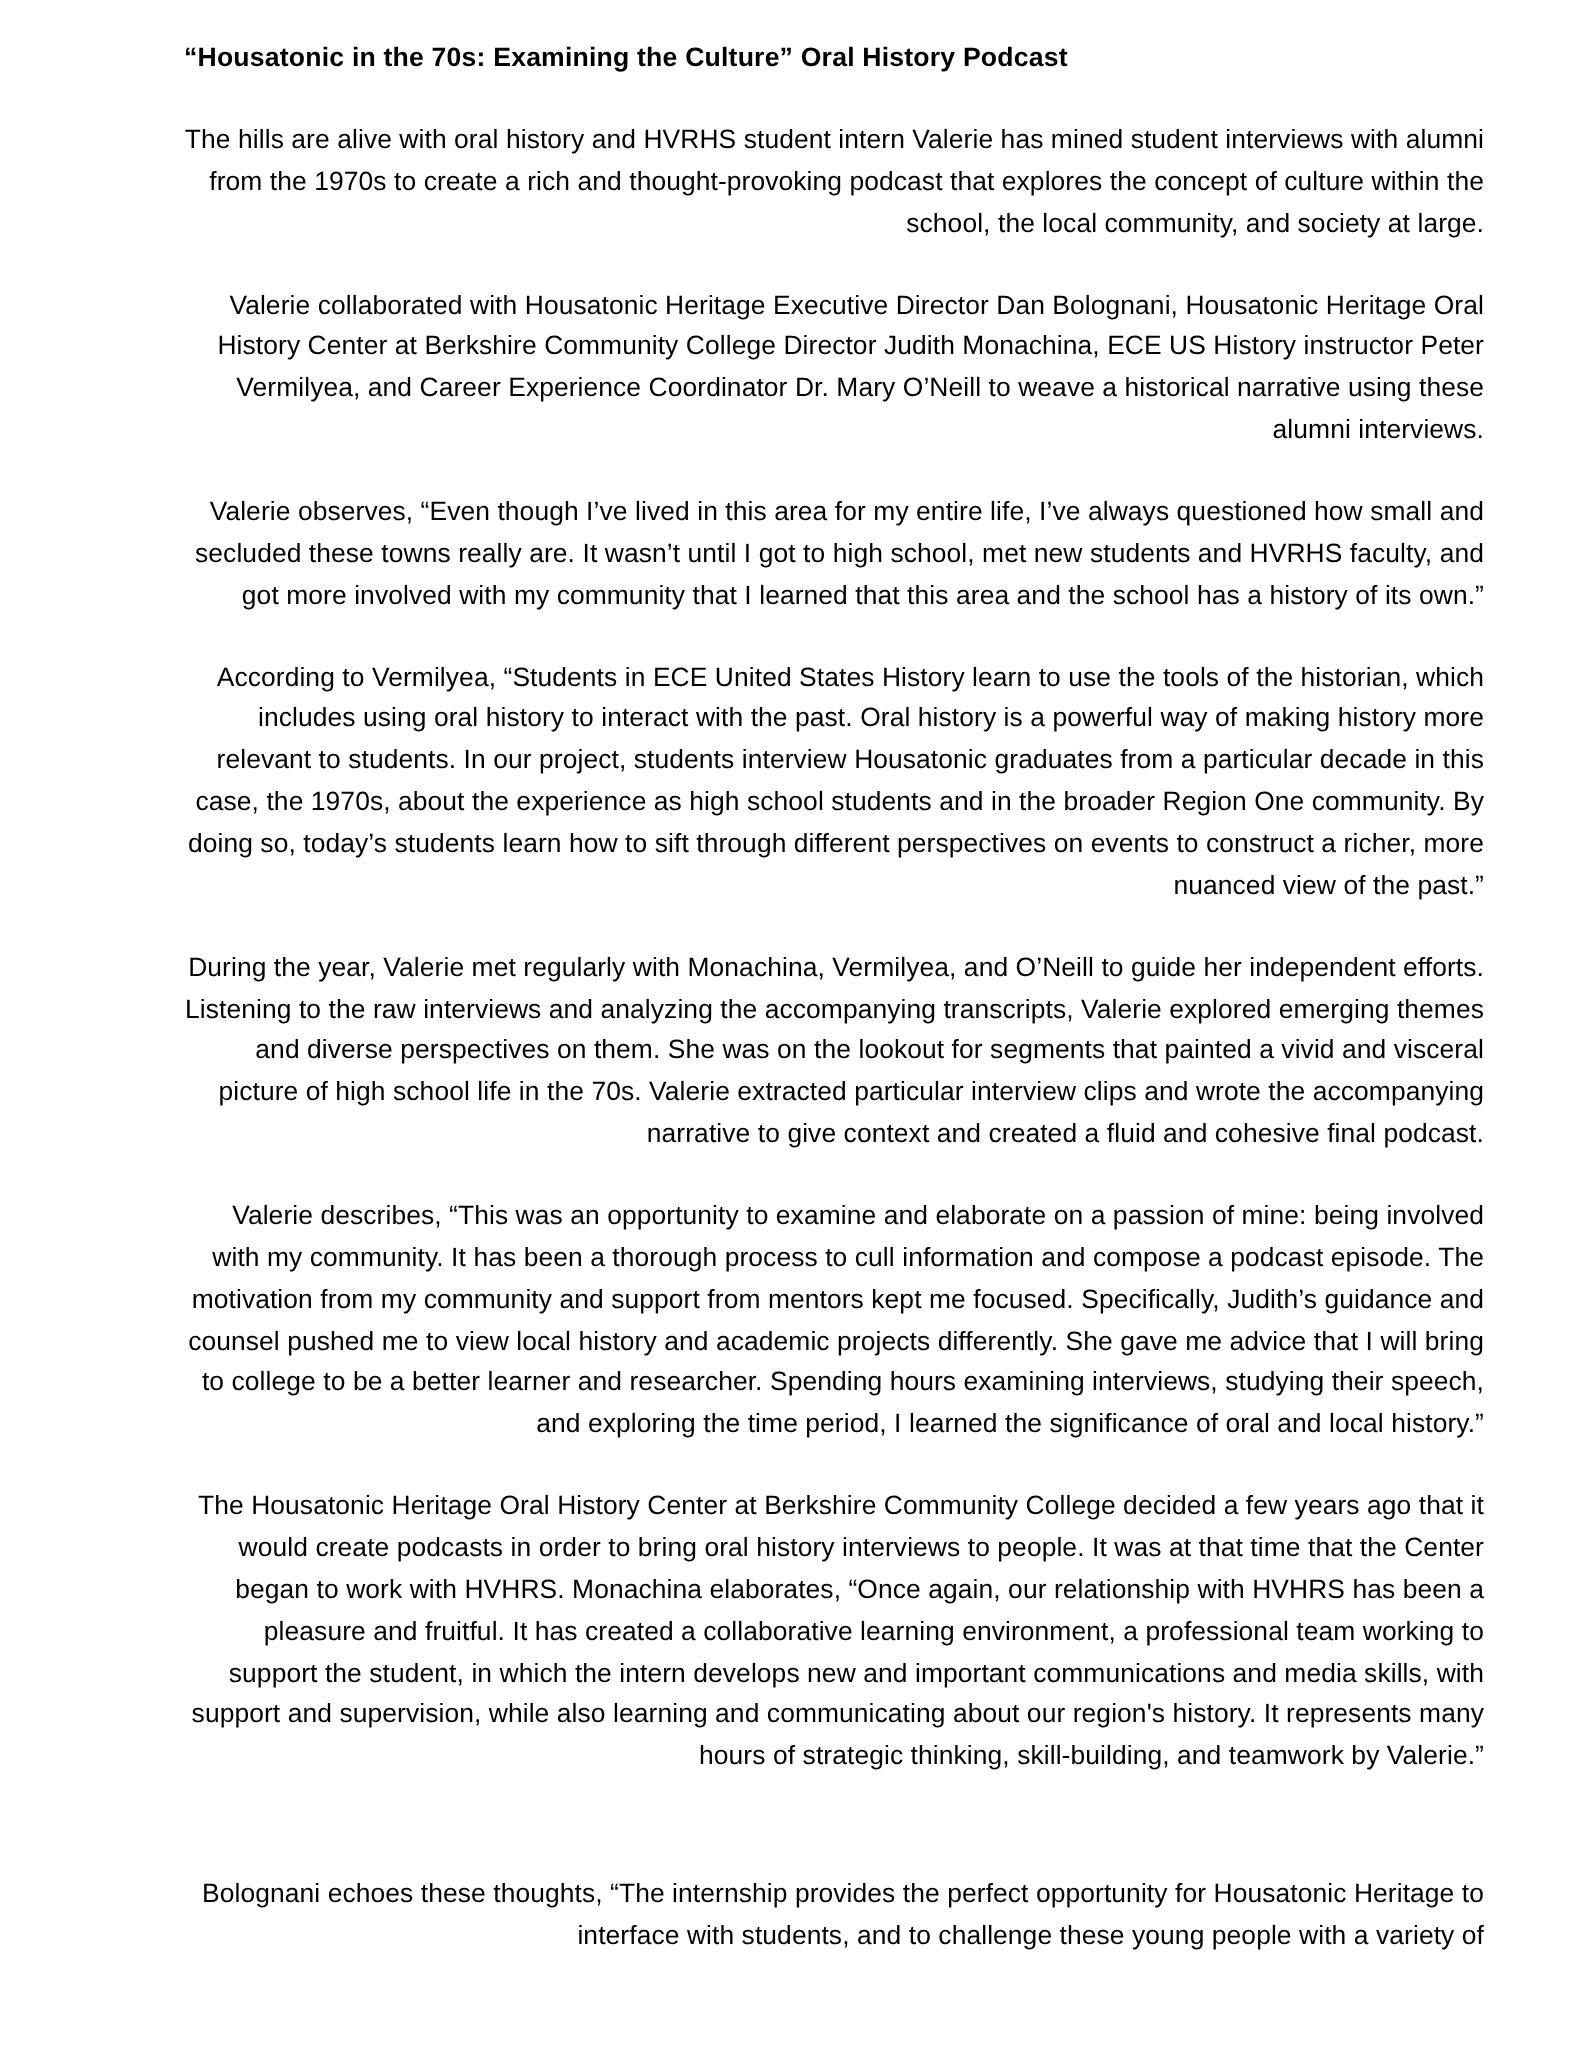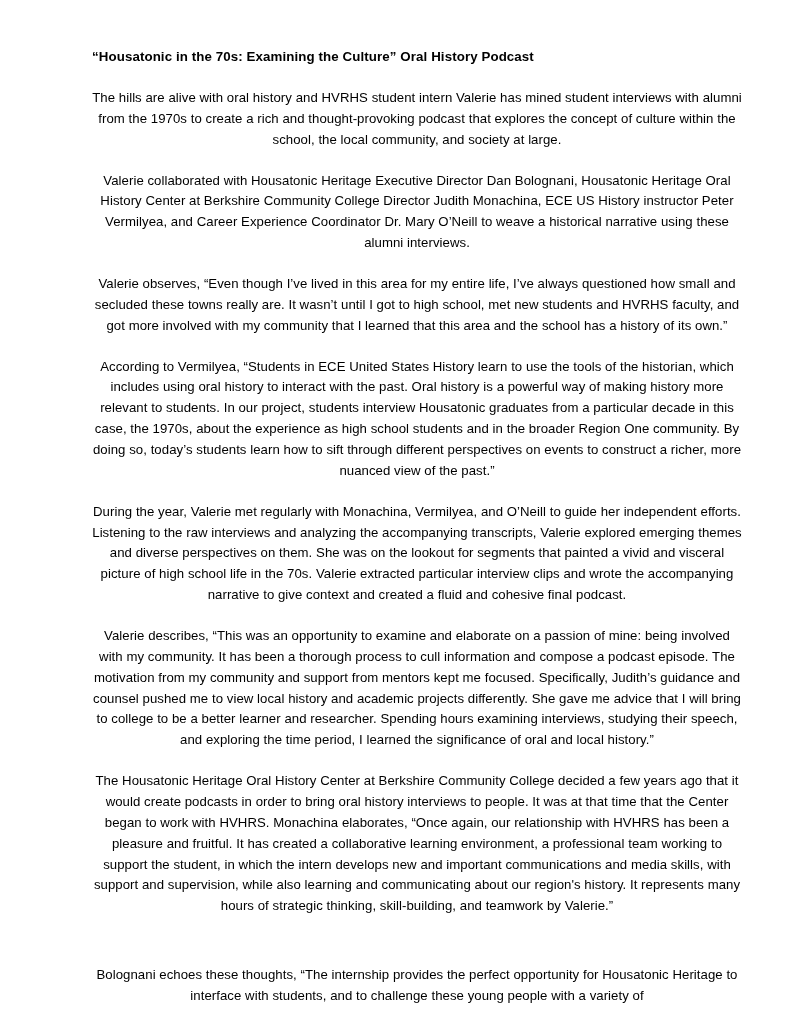--- a/index.html
+++ b/index.html
@@ -11,36 +11,36 @@
     width: 791px;
     height: 1024px;
     overflow: hidden;
     font-family: "Liberation Sans", sans-serif;
     color: #000000;
   }
   .page {
     width: 791px;
     height: 1024px;
     box-sizing: border-box;
-    padding: 48px 50px 0 92px;
+    padding: 20px 50px 0 92px;
     background: #ffffff;
     position: relative;
   }
   .doc-title {
     font-size: 13.3px;
     font-weight: bold;
     line-height: 1.35;
     margin: 0 0 22px 0;
     letter-spacing: 0.1px;
   }
   .para {
     font-size: 13.2px;
     line-height: 1.58;
     margin: 0 0 20px 0;
-    text-align: center;
+    text-align: right;
     letter-spacing: 0.05px;
     width: 650px;
   }
   .para:last-child {
     margin-bottom: 0;
     margin-top: 48px;
   }
 </style>
 </head>
 <body>

